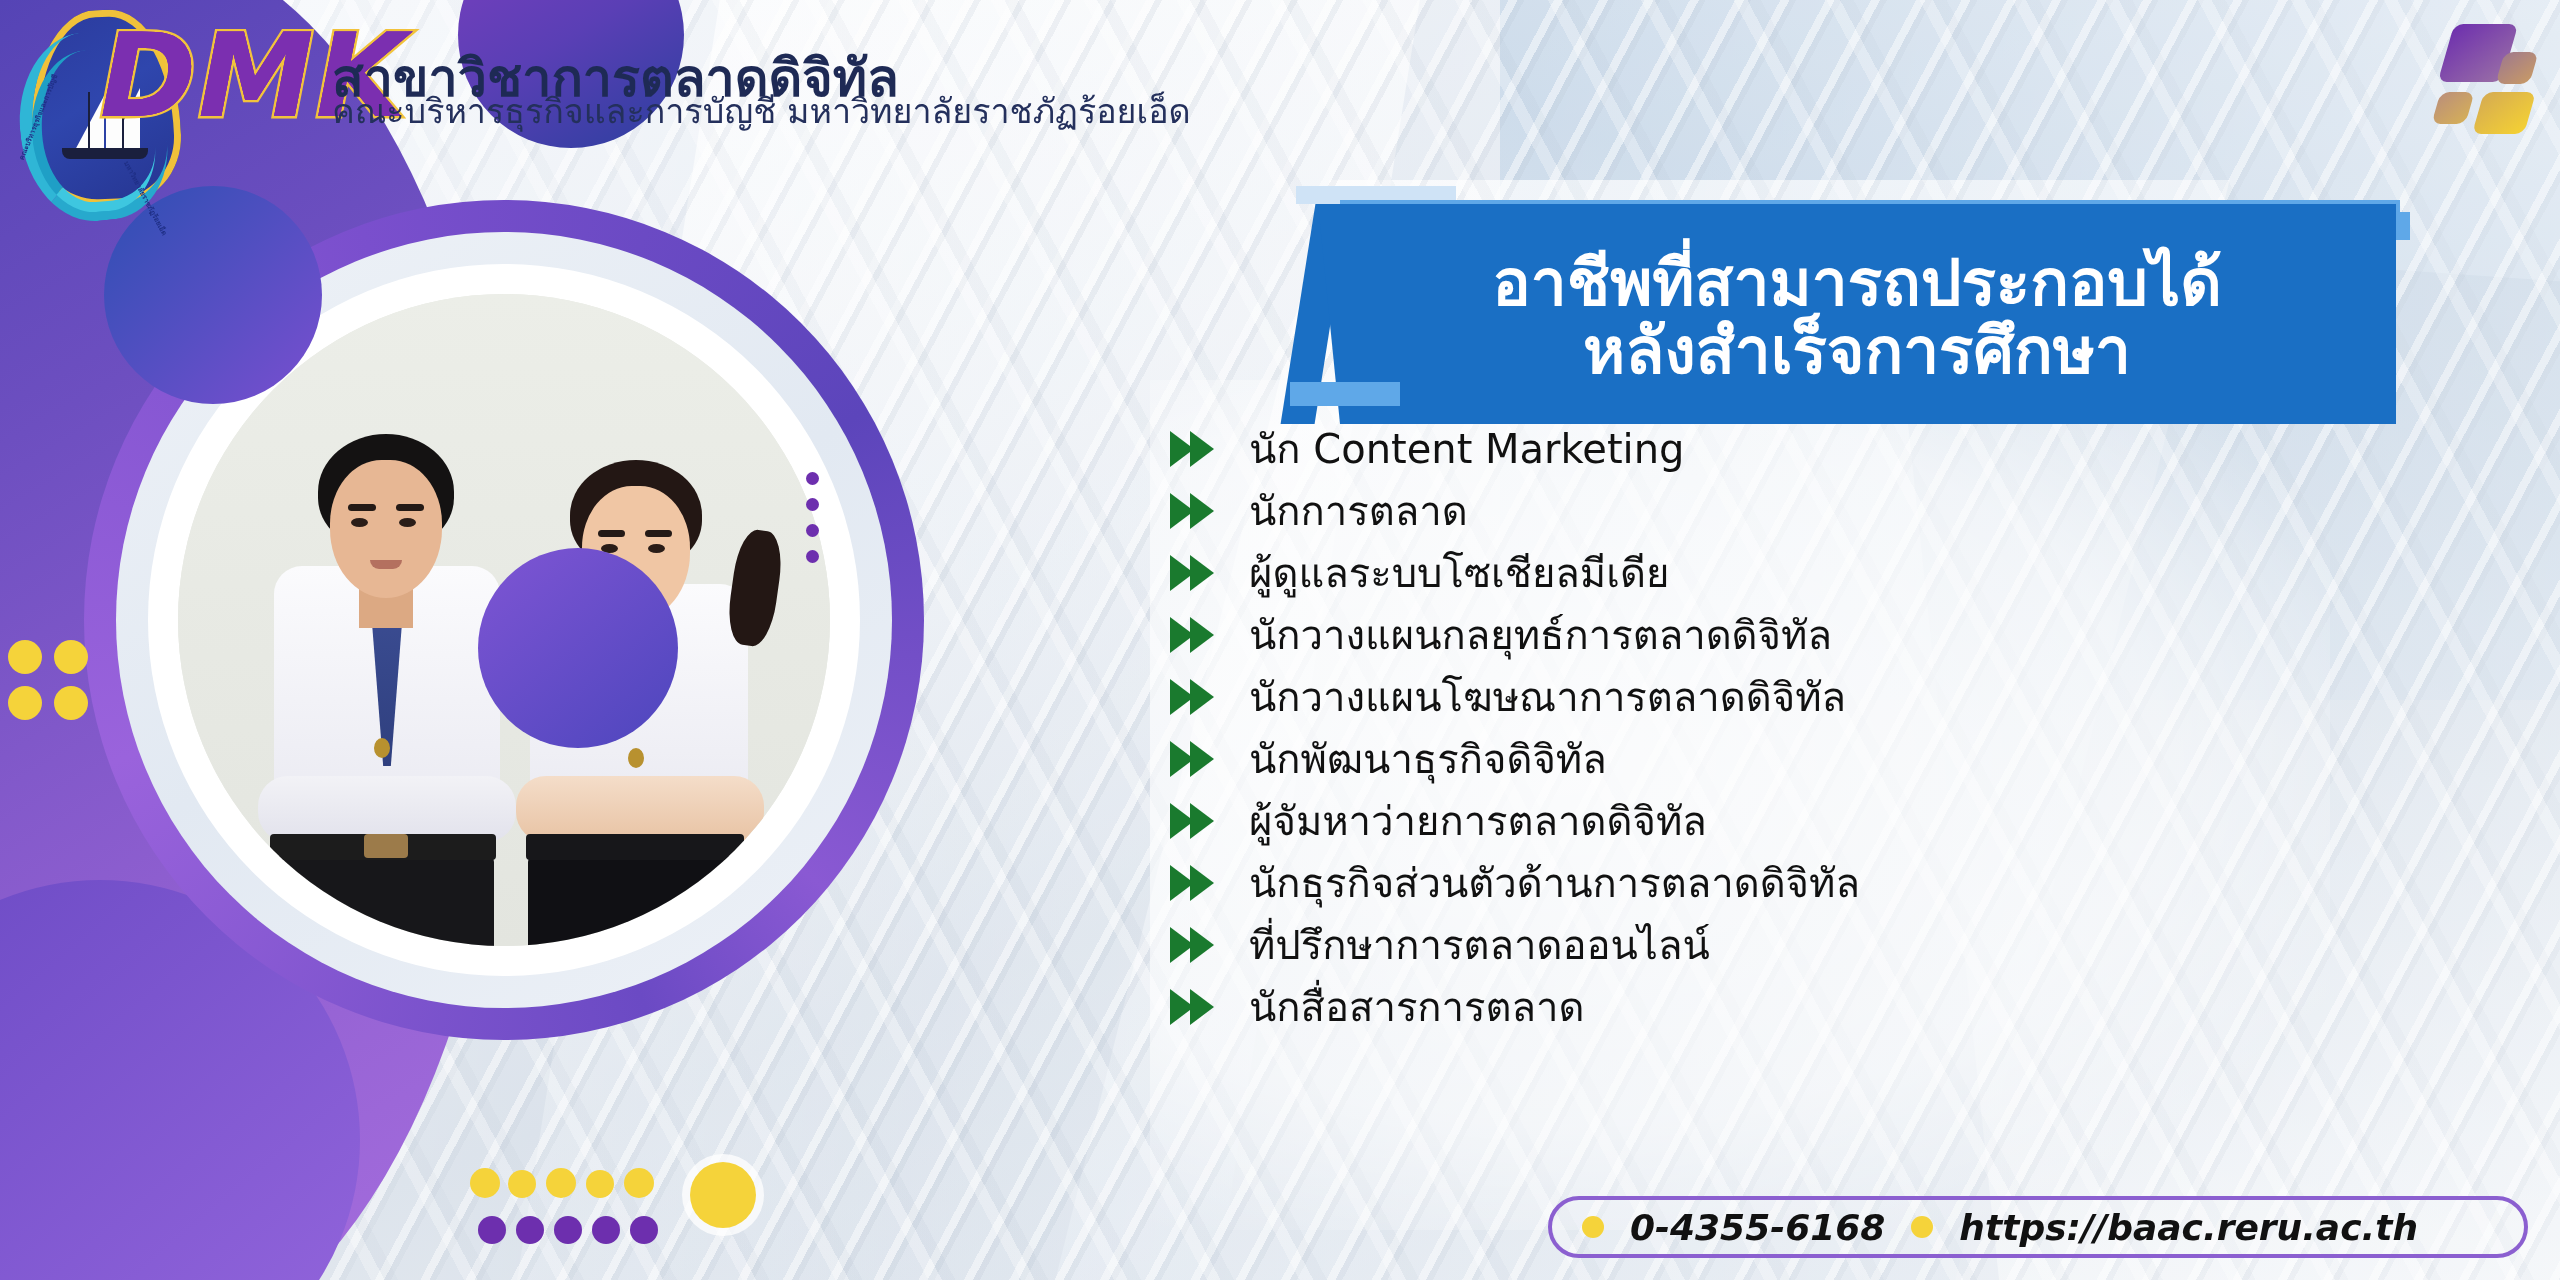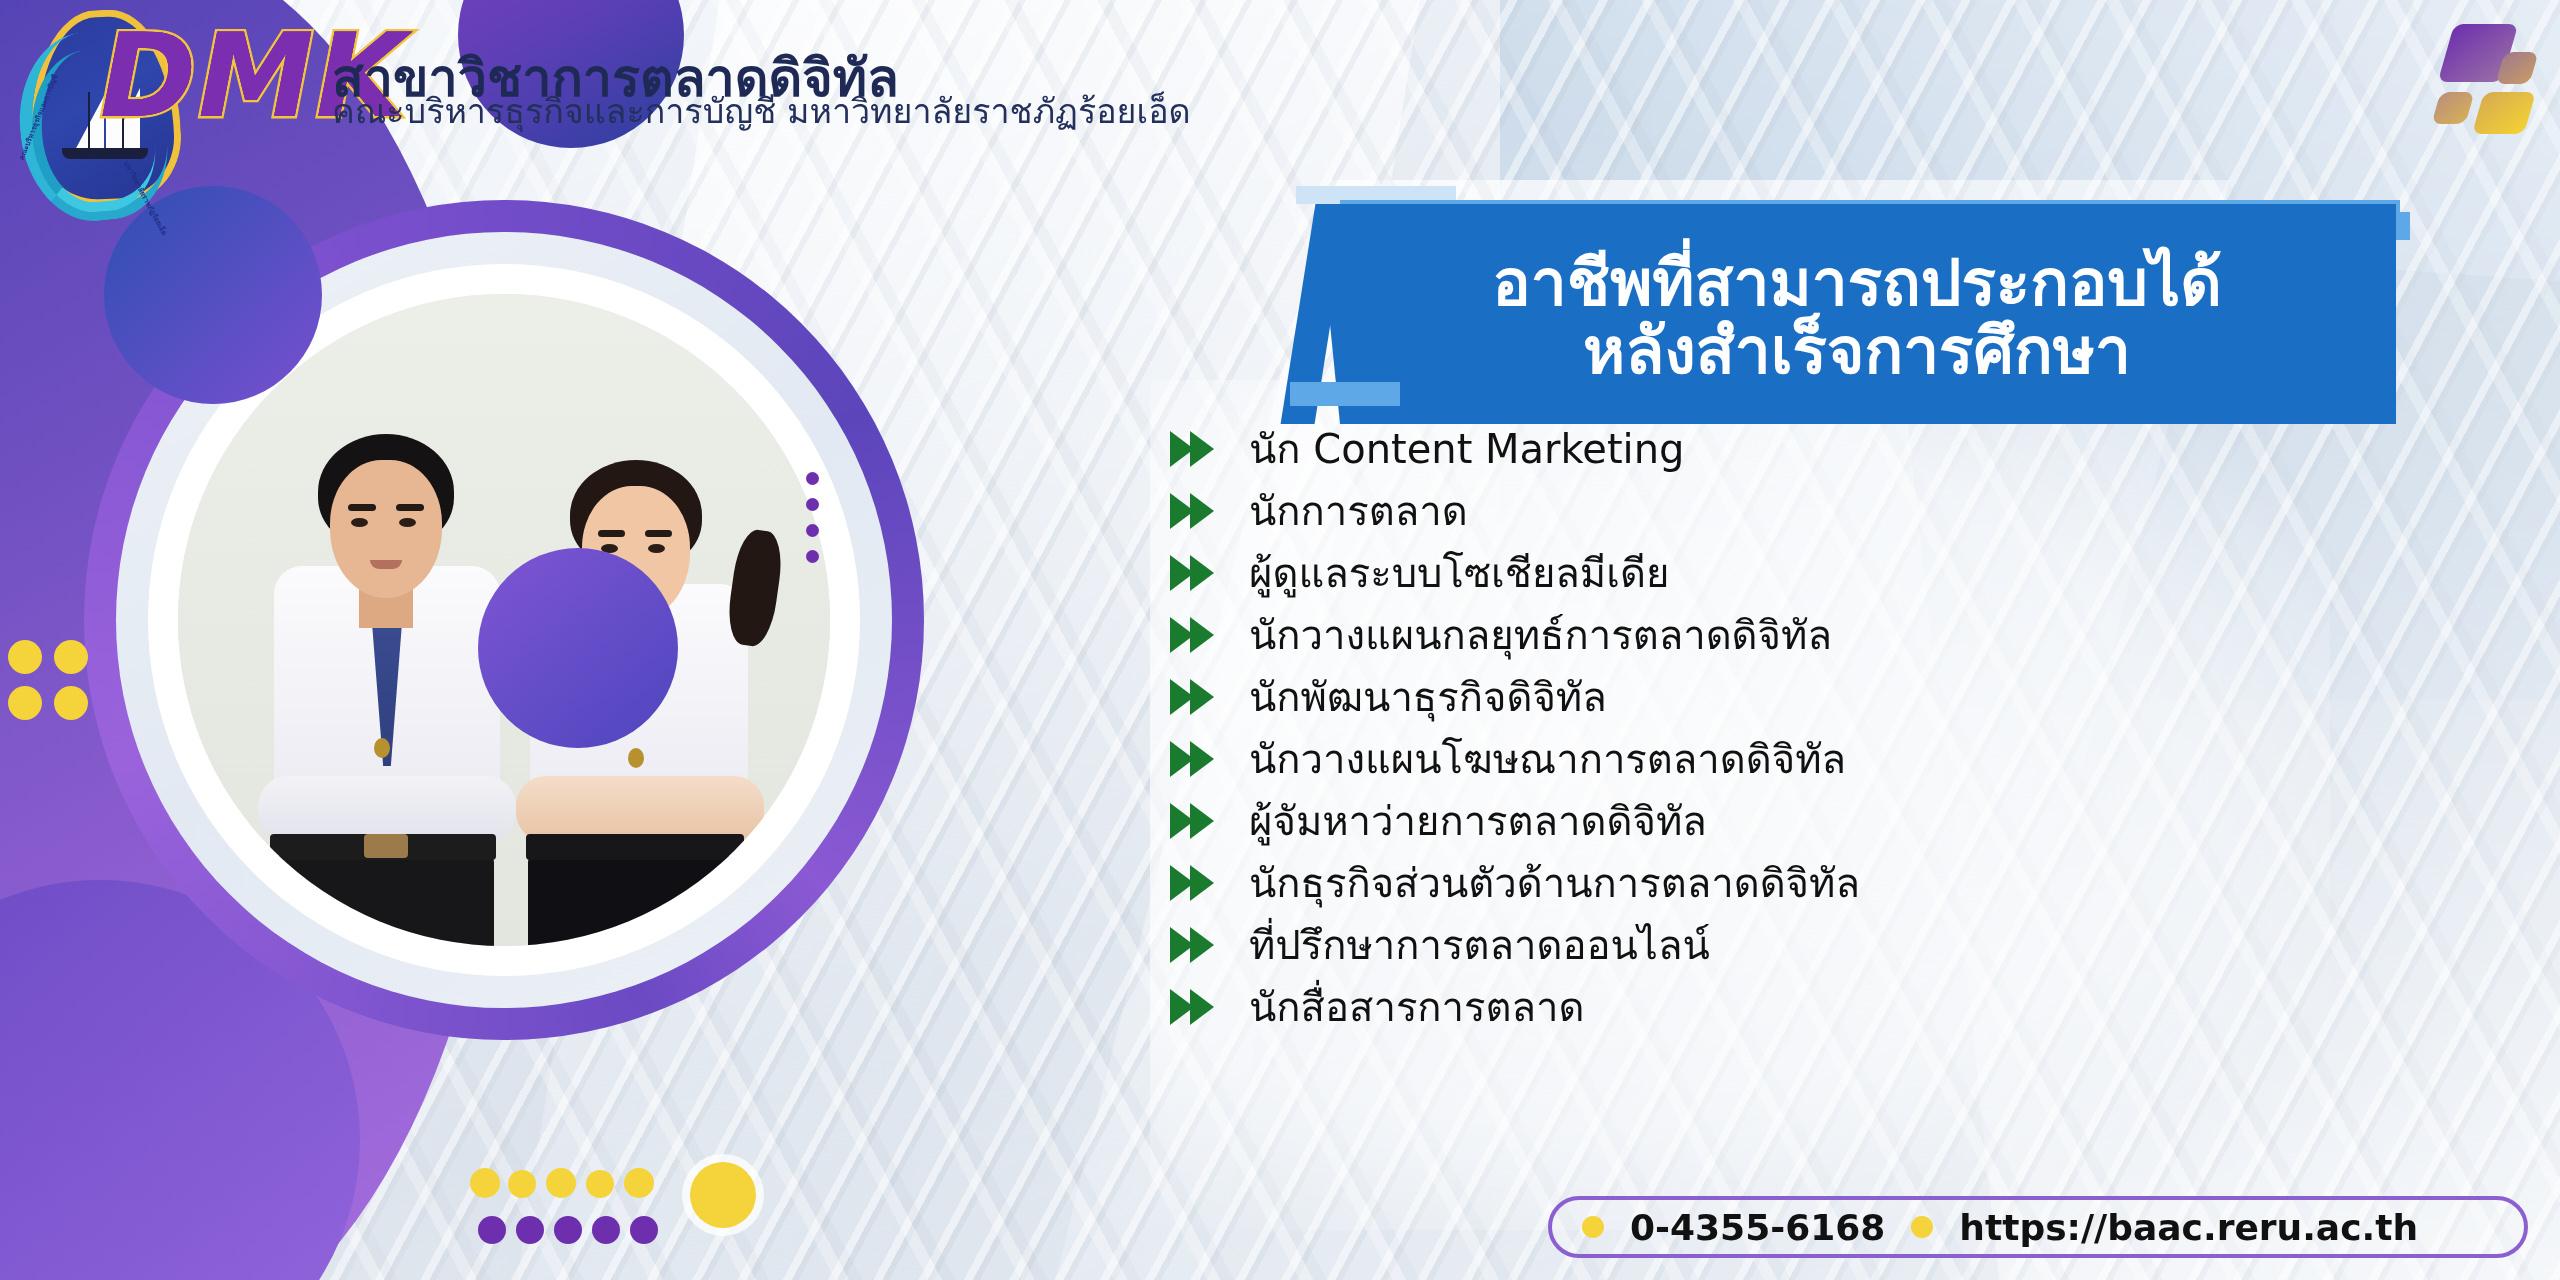--- a/index.html
+++ b/index.html
@@ -264,20 +264,21 @@
   .rh2{left:2500px;top:52px;width:34px;height:32px;background:linear-gradient(135deg,#a07a8c,#c89a66);}
   .rh3{left:2436px;top:92px;width:34px;height:32px;background:linear-gradient(135deg,#bb8f7a,#d6b057);}
   .rh4{left:2478px;top:92px;width:52px;height:42px;background:linear-gradient(135deg,#d5ab52,#f5d233);}
 
   
   .pill{
     position:absolute;left:1548px;top:1196px;width:980px;height:62px;
     border:4px solid #8b5fd0;border-radius:34px;
     display:flex;align-items:center;gap:26px;padding:0 30px;box-sizing:border-box;
     background:rgba(255,255,255,.10);
+    font-style:italic;
   }
   .pill-dot{width:22px;height:22px;border-radius:50%;background:#f5d33a;flex:0 0 22px;}
   .pill-txt{
     font-size:36px;font-weight:700;color:#111;white-space:nowrap;
     font-family:"DejaVu Sans","Liberation Sans",sans-serif;
   }
 </style>
 </head>
 <body>
 
@@ -424,30 +425,30 @@
         </span>
         <span class="li-txt">นักวางแผนกลยุทธ์การตลาดดิจิทัล</span>
       </div>
       <div class="li">
         <span class="arrow">
           <svg width="58" height="40" viewBox="0 0 58 40">
             <path d="M2 2 L26 20 L2 38 Z" fill="#1a7a2e"></path>
             <path d="M22 2 L46 20 L22 38 Z" fill="#1a7a2e"></path>
           </svg>
         </span>
+        <span class="li-txt"> นักวางแผนโฆษณาการตลาดดิจิทัล</span>
+      </div>
+      <div class="li">
+        <span class="arrow">
+          <svg width="58" height="40" viewBox="0 0 58 40">
+            <path d="M2 2 L26 20 L2 38 Z" fill="#1a7a2e"></path>
+            <path d="M22 2 L46 20 L22 38 Z" fill="#1a7a2e"></path>
+          </svg>
+        </span>
         <span class="li-txt">นักพัฒนาธุรกิจดิจิทัล</span>
-      </div>
-      <div class="li">
-        <span class="arrow">
-          <svg width="58" height="40" viewBox="0 0 58 40">
-            <path d="M2 2 L26 20 L2 38 Z" fill="#1a7a2e"></path>
-            <path d="M22 2 L46 20 L22 38 Z" fill="#1a7a2e"></path>
-          </svg>
-        </span>
-        <span class="li-txt"> นักวางแผนโฆษณาการตลาดดิจิทัล</span>
       </div>
       <div class="li">
         <span class="arrow">
           <svg width="58" height="40" viewBox="0 0 58 40">
             <path d="M2 2 L26 20 L2 38 Z" fill="#1a7a2e"></path>
             <path d="M22 2 L46 20 L22 38 Z" fill="#1a7a2e"></path>
           </svg>
         </span>
         <span class="li-txt">ผู้จัมหาว่ายการตลาดดิจิทัล</span>
       </div>

